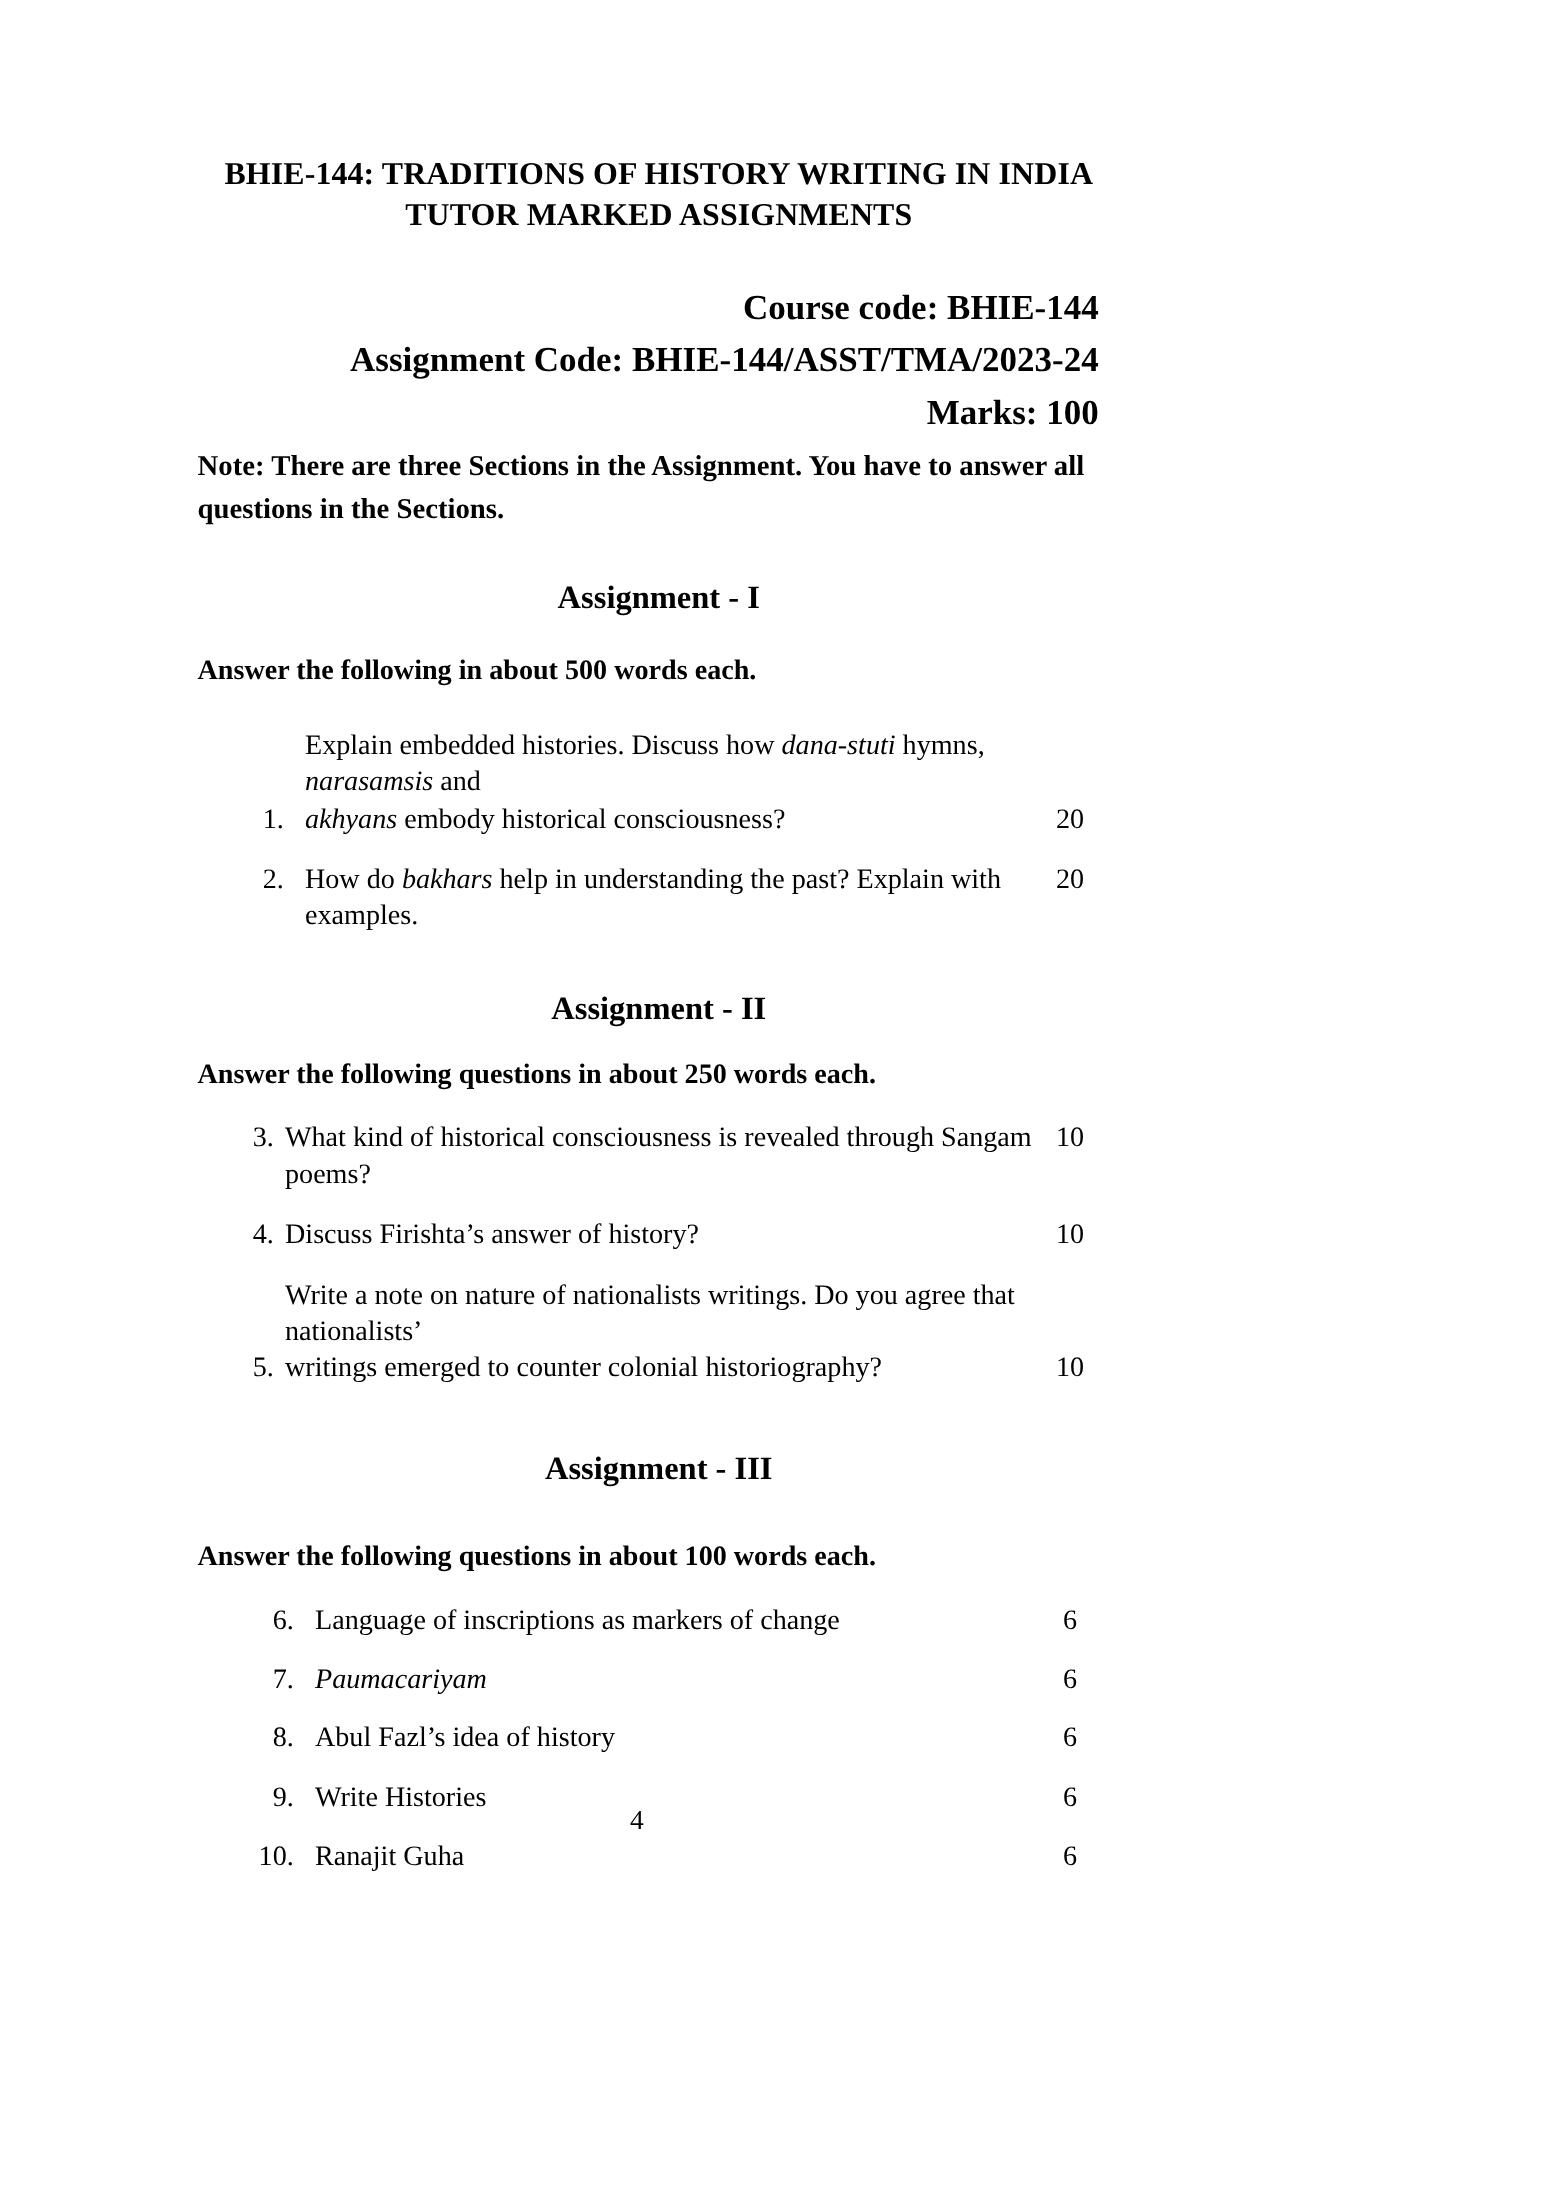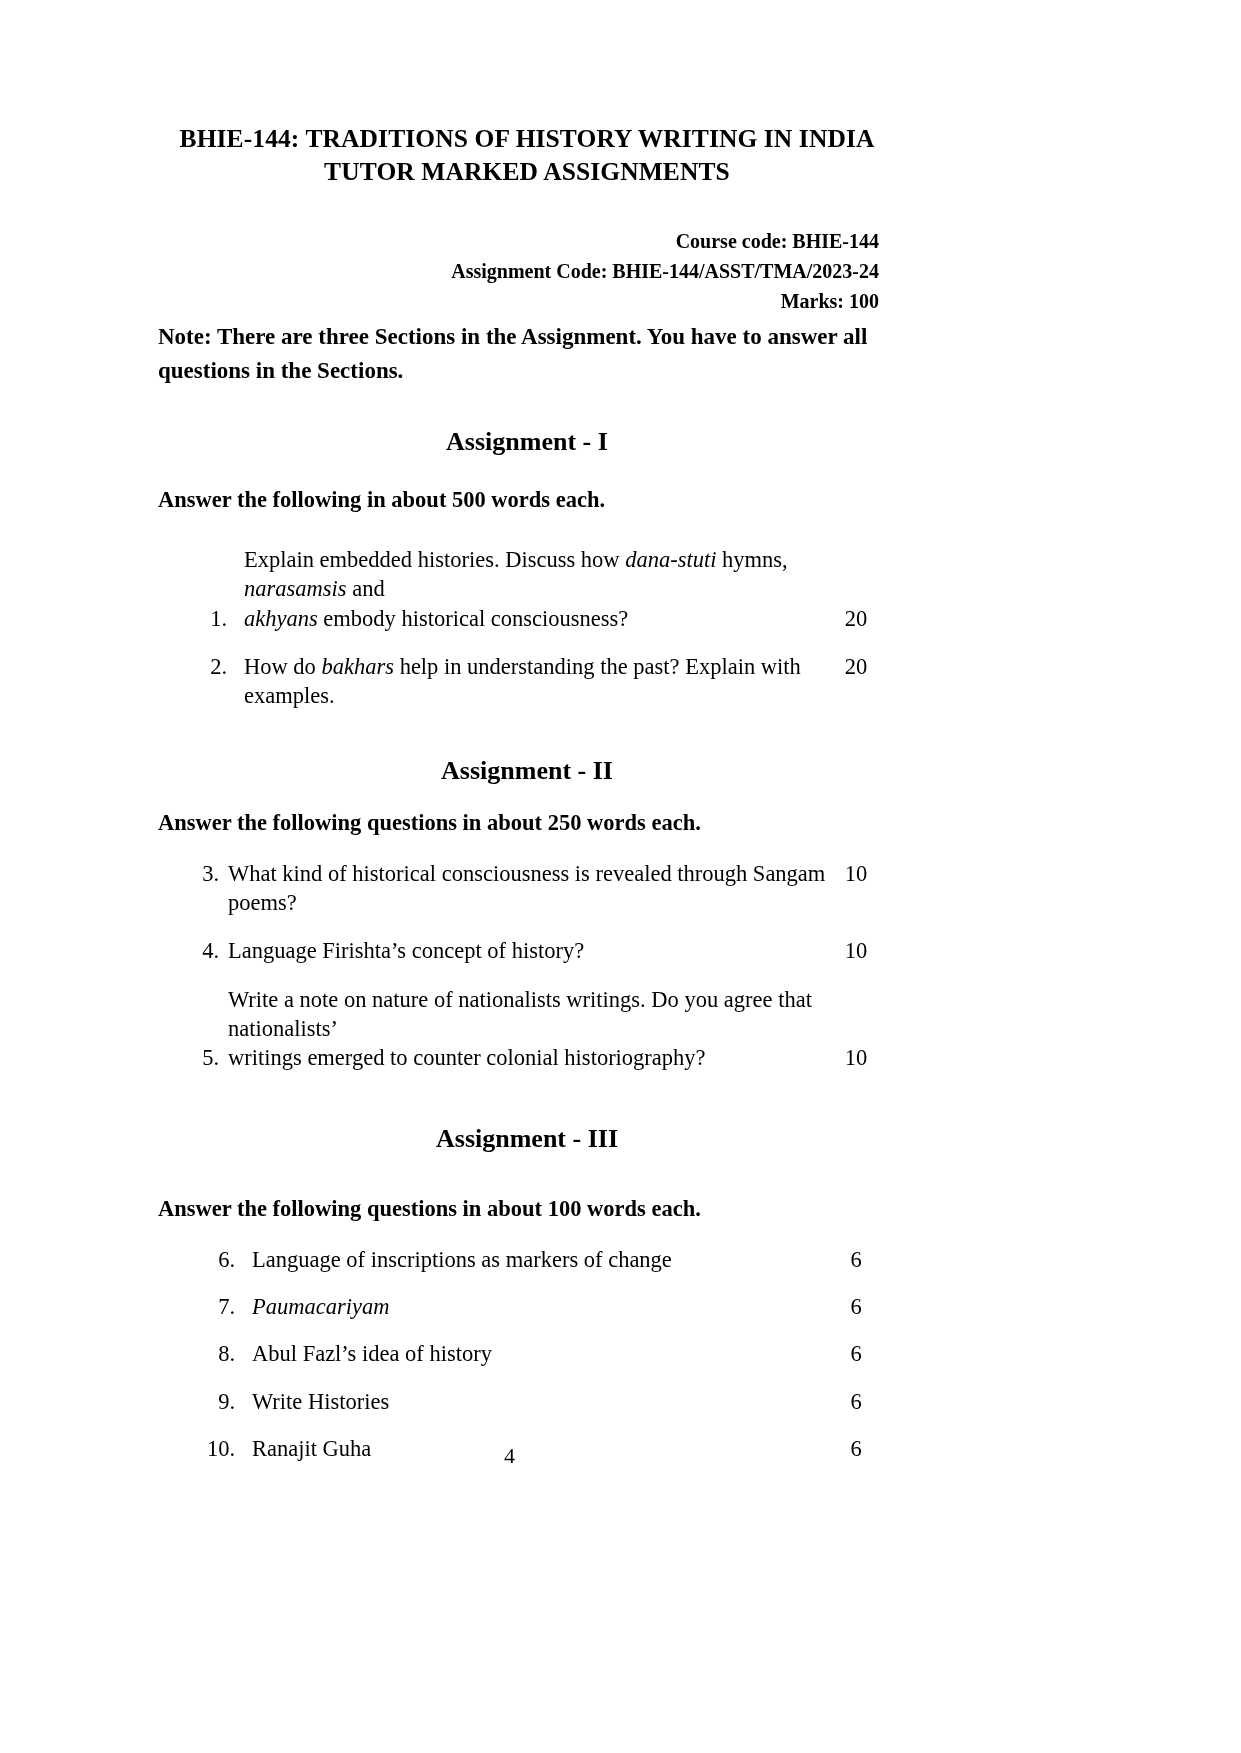--- a/index.html
+++ b/index.html
@@ -34,21 +34,21 @@
   }
   .doc-title .line2 {
     display: block;
   }
 
   
   .meta-block {
     margin-top: 38px;
     text-align: right;
     font-weight: bold;
-    font-size: 20px;
+    font-size: 28px;
     line-height: 1.50;
   }
   .meta-line { display: block; }
 
   
   .note {
     margin-top: 4px;
     font-weight: bold;
     font-size: 23px;
     line-height: 1.45;
@@ -176,21 +176,21 @@
   <p class="instruction ins2">Answer the following questions in about 250 words each.</p>
 
   <ul class="qlist q2">
     <li class="qrow">
       <span class="qnum">3.</span>
       <span class="qbody">What kind of historical consciousness is revealed through Sangam poems?</span>
       <span class="qmarks">10</span>
     </li>
     <li class="qrow">
       <span class="qnum">4.</span>
-      <span class="qbody">Language  Firishta’s  concept of history?</span>
+      <span class="qbody">Discuss  Firishta’s  answer of history?</span>
       <span class="qmarks">10</span>
     </li>
     <li class="qrow two-line">
       <span class="qnum">5.</span>
       <span class="qbody">
         <span class="qtext">Write a note on nature of nationalists writings. Do you agree that nationalists’</span>
         <span class="l2">writings emerged to counter colonial historiography?</span>
       </span>
       <span class="qmarks">10</span>
     </li>

